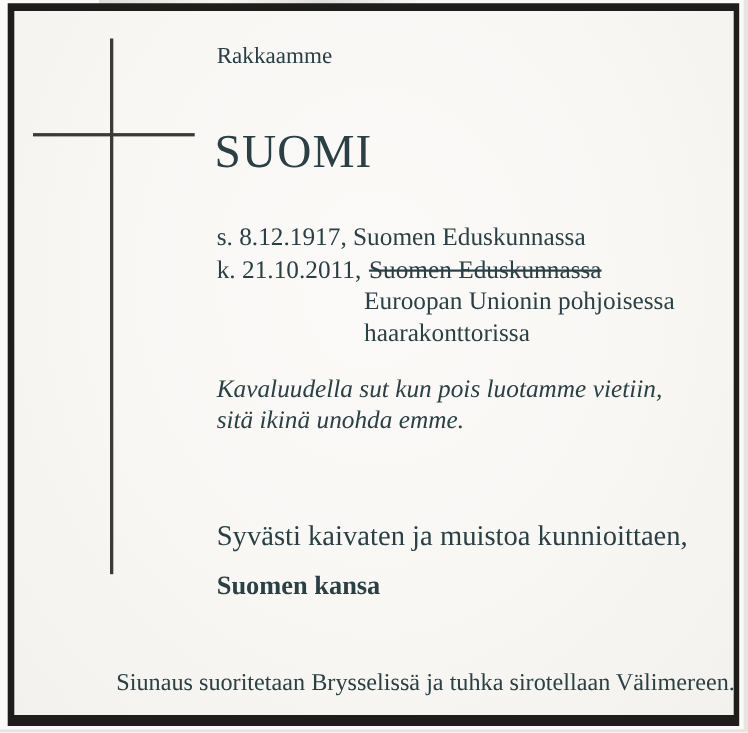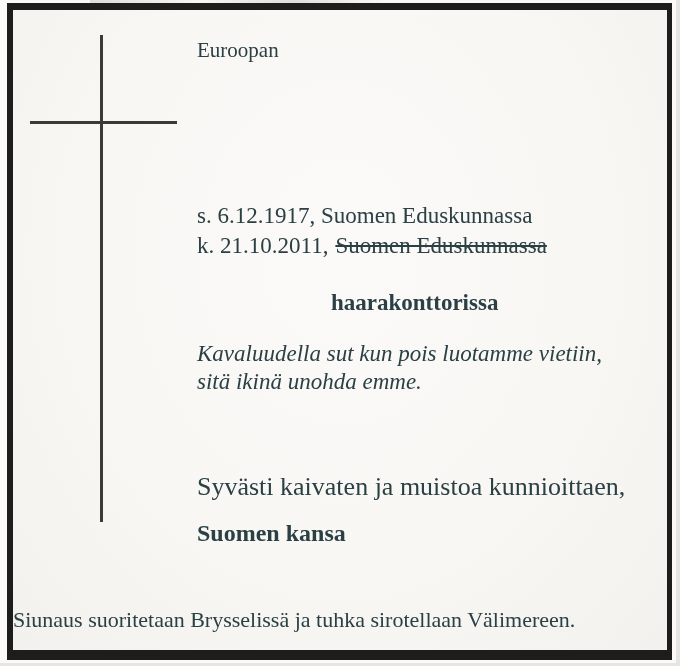--- a/index.html
+++ b/index.html
@@ -59,49 +59,51 @@
   .title2    { left: 195px; top: 114px; font-size: 43px; letter-spacing: 1px; }
   .birth     { left: 197px; top: 203px; font-size: 23px; }
   .death     { left: 197px; top: 233px; font-size: 23px; }
   .strike {
     text-decoration: line-through;
     text-decoration-thickness: 2.2px;
     text-decoration-color: var(--ink, #2b4045);
     padding-left: 7px; padding-right: 5px;
   }
   .place1    { left: 331px; top: 261px; font-size: 23px; }
-  .place2    { left: 331px; top: 290px; font-size: 23px; font-weight: bold; }
+  .place2    { left: 331px; top: 290px; font-size: 23px; }
   .poem      { left: 197px; top: 340px; font-size: 23px; font-style: italic; line-height: 28px; }
   .closing   { left: 197px; top: 472px; font-size: 26px; }
   .signature { left: 197px; top: 520px; font-size: 24px; font-weight: bold; }
   .footer {
     left: 13px; right: 12px; top: 607px;
-    font-size: 22px; text-align: left; white-space: nowrap;
+    font-size: 22px; text-align: right; white-space: nowrap;
   }
 </style>
 </head>
 <body>
 
 <div class="scan">
   <div class="smudge-top"></div>
 
   <div class="frame"></div>
 
   <div class="cross">
     <div class="vbar"></div>
     <div class="hbar"></div>
   </div>
 
-  <div class="txt eyebrow">Euroopan</div>
+  <div class="txt eyebrow">Rakkaamme</div>
 
+  <div class="txt title2">SUOMI</div>
 
-  <div class="txt birth">s. 6.12.1917, Suomen Eduskunnassa</div>
+  <div class="txt birth">s. 8.12.1917, Suomen Eduskunnassa</div>
 
   <div class="txt death"><span>k. 21.10.2011,</span><span class="strike">Suomen Eduskunnassa</span></div>
 
+  <div class="txt place1">Euroopan Unionin pohjoisessa</div>
   <div class="txt place2">haarakonttorissa</div>
 
   <div class="txt poem">
     <div>Kavaluudella sut kun pois luotamme vietiin,</div>
     <div>sitä ikinä unohda emme.</div>
   </div>
 
   <div class="txt closing">Syvästi kaivaten ja muistoa kunnioittaen,</div>
 
   <div class="txt signature">Suomen kansa</div>

